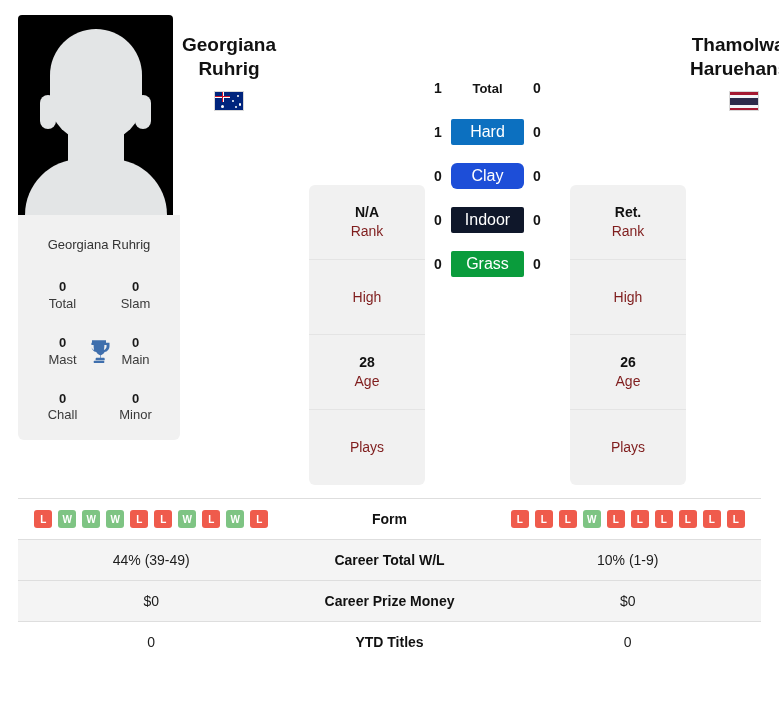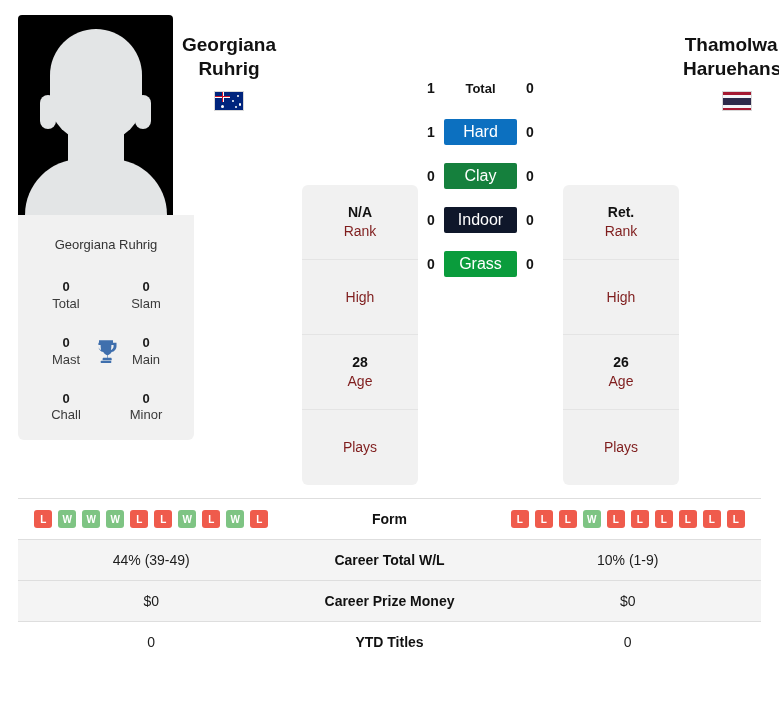--- a/index.html
+++ b/index.html
@@ -58,21 +58,21 @@
   .silhouette-body {
     position: absolute;
     left: 50%; bottom: 0;
     transform: translateX(-50%);
     width: 142px; height: 56px;
     background: #e3e5e6;
     border-radius: 58px 58px 0 0;
   }
 
   .stat-card {
-    width: 176px;
+    width: 162px;
     background: #f1f1f1;
     border-radius: 0 0 6px 6px;
     padding: 12px 8px 16px 8px;
   }
   .stat-card-name {
     text-align: center;
     font-size: 13px;
     color: #333;
     line-height: 1.35;
     margin-bottom: 16px;
@@ -168,21 +168,21 @@
   
   .info-col {
     flex: 0 0 116px;
     width: 116px;
     margin-top: 170px;
     background: #f1f1f1;
     border-radius: 6px;
     overflow: hidden;
     margin-left: 20px;
   }
-  .info-col.left-info { margin-left: 17px; }
+  .info-col.left-info { margin-left: 24px; }
   .info-row {
     height: 75px;
     display: flex;
     flex-direction: column;
     align-items: center;
     justify-content: center;
     border-bottom: 1px solid #e4e4e4;
     padding: 4px;
   }
   .info-row:last-child { border-bottom: none; text-align: center; }
@@ -366,21 +366,21 @@
         <div class="surf-bar plain">Total</div>
         <div class="surf-num">0</div>
       </div>
       <div class="surface-row">
         <div class="surf-num">1</div>
         <div class="surf-bar" style="background: rgb(12, 112, 192);">Hard</div>
         <div class="surf-num">0</div>
       </div>
       <div class="surface-row">
         <div class="surf-num">0</div>
-        <div class="surf-bar" style="background: #15803d;">Clay</div>
+        <div class="surf-bar" style="background: #1d4ed8; border-radius: 6px;">Clay</div>
         <div class="surf-num">0</div>
       </div>
       <div class="surface-row">
         <div class="surf-num">0</div>
         <div class="surf-bar" style="background: #0f172a;">Indoor</div>
         <div class="surf-num">0</div>
       </div>
       <div class="surface-row">
         <div class="surf-num">0</div>
         <div class="surf-bar" style="background: rgb(10, 156, 60);">Grass</div>

